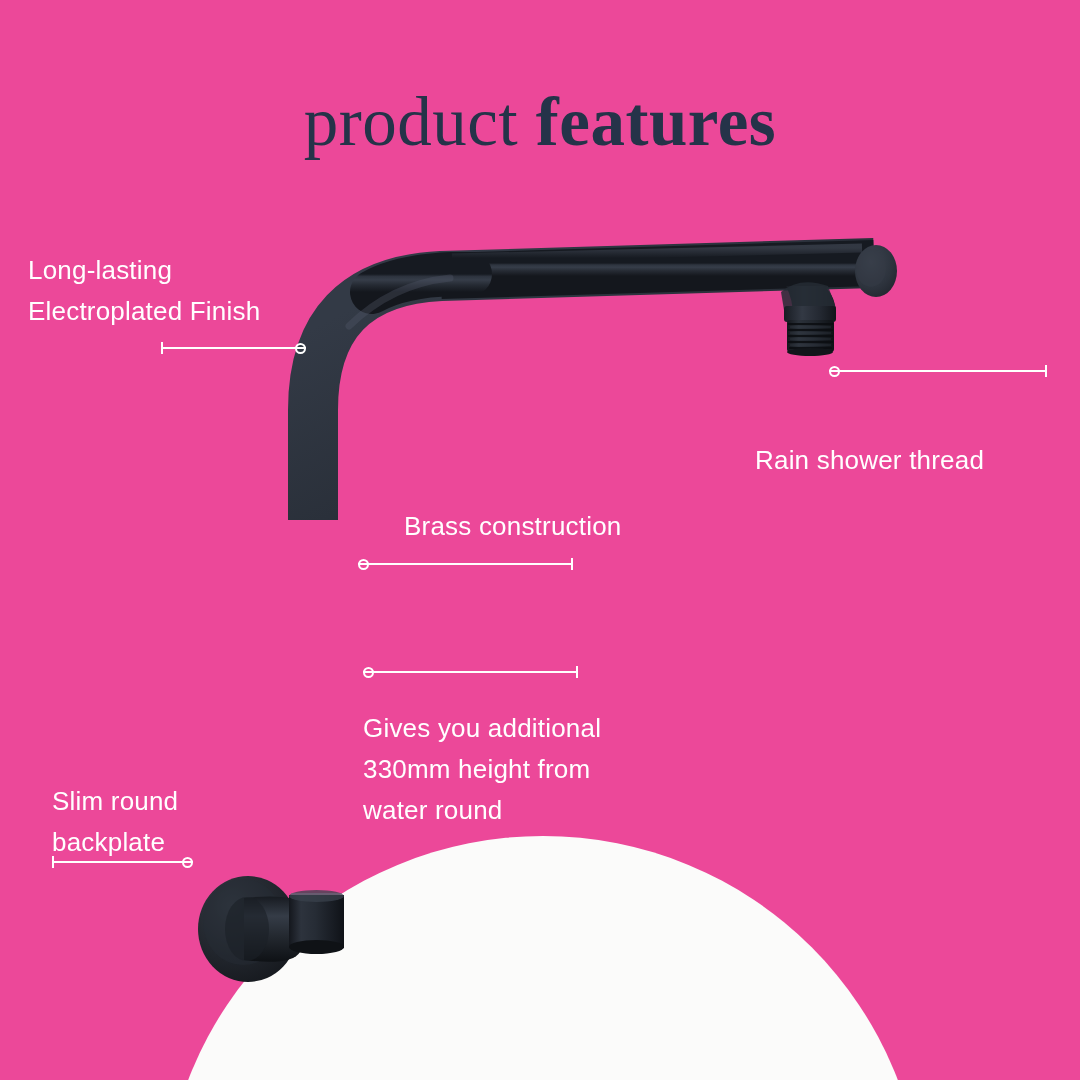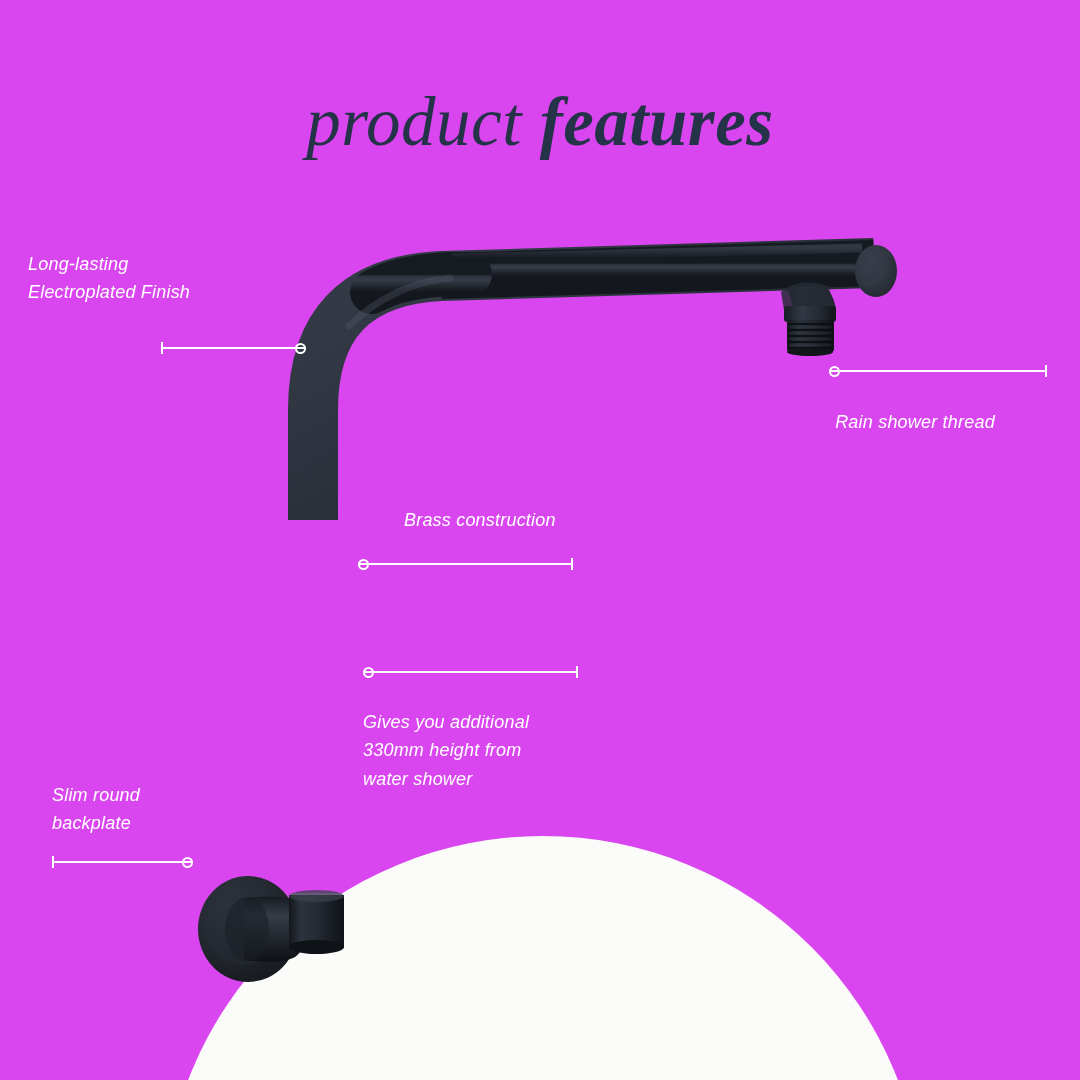--- a/index.html
+++ b/index.html
@@ -11,23 +11,22 @@
   body {
     display: flex;
     align-items: flex-start;
     justify-content: center;
   }
   #canvas {
     position: relative;
     width: 1080px;
     height: 1080px;
     overflow: hidden;
-    background: #d946ef;
+    background: #ec4899;
     font-family: "Liberation Sans", sans-serif;
-    font-style: italic;
   }
 
   
   .white-disc {
     position: absolute;
     left: 163px;
     top: 836px;
     width: 760px;
     height: 760px;
     border-radius: 50%;
@@ -61,27 +60,27 @@
     width: 1080px;
     height: 1080px;
     z-index: 4;
   }
 
   
   .callout {
     position: absolute;
     z-index: 7;
     color: #ffffff;
-    font-size: 18px;
+    font-size: 26px;
     line-height: 1.58;
     letter-spacing: 0.2px;
     font-weight: 400;
     white-space: pre-line;
   }
-  .callout.right-al { text-align: center; }
+  .callout.right-al { text-align: left; margin-top: 32px; }
 
   
   .leader {
     position: absolute;
     z-index: 7;
     height: 14px;
   }
   .leader .bar {
     position: absolute;
     left: 0;
@@ -283,21 +282,21 @@
 
   <div class="callout" style="left:375px; top:506px; width:340px;margin-left:29px;">Brass construction</div>
   <div class="leader" style="left:358px; top:557px; width:215px;">
     <div class="bar"></div>
     <div class="ring left"></div>
     <div class="tick right"></div>
   </div>
 
   <div class="callout" style="left:363px; top:708px; width:340px;">Gives you additional
 330mm height from
-water shower</div>
+water round</div>
   <div class="leader" style="left:363px; top:665px; width:215px;">
     <div class="bar"></div>
     <div class="ring left"></div>
     <div class="tick right"></div>
   </div>
 
   <div class="callout" style="left:52px; top:765px; width:290px;margin-top:16px;">Slim round
 backplate</div>
   <div class="leader" style="left:52px; top:855px; width:141px;">
     <div class="bar"></div>

